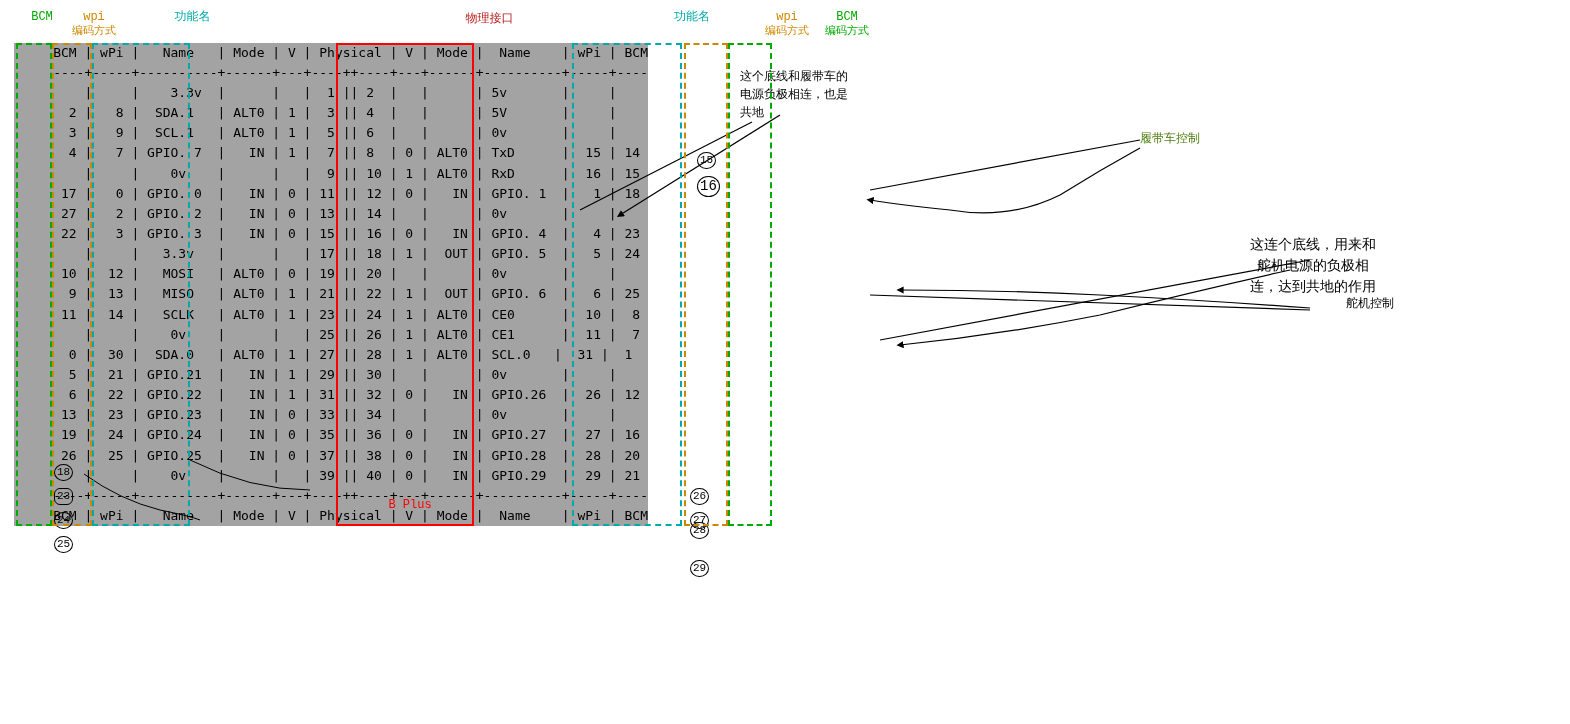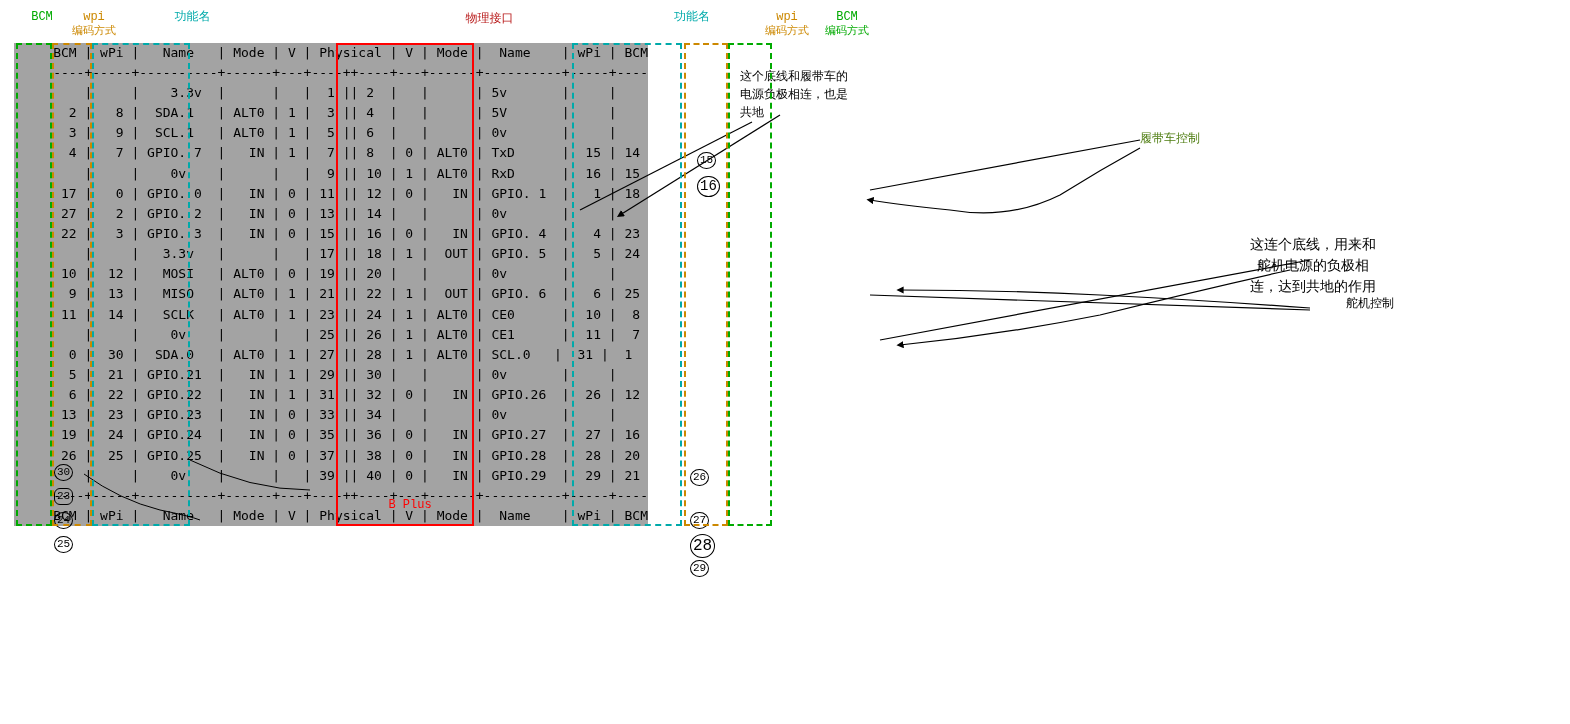--- a/index.html
+++ b/index.html
@@ -233,27 +233,27 @@
       19 |  24 | GPIO.24  |   IN | 0 | 35 || 36 | 0 |   IN | GPIO.27  |  27 | 16
       26 |  25 | GPIO.25  |   IN | 0 | 37 || 38 | 0 |   IN | GPIO.28  |  28 | 20
          |     |    0v    |      |   | 39 || 40 | 0 |   IN | GPIO.29  |  29 | 21
      ----+-----+----------+------+---+----++----+---+------+----------+-----+----
      BCM | wPi |   Name   | Mode | V | Physical | V | Mode |  Name    | wPi | BCM</pre>
 
       
       
       <span class="circled" style="position:absolute; top:73px; left:683px; font-size:11px;">15</span>
       <span class="circled" style="position:absolute; top:97px; left:683px; font-size:14px;">16</span>
-      <span class="circled" style="position:absolute; top:385px; left:40px; font-size:11px;">30</span>
+      <span class="circled" style="position:absolute; top:385px; left:40px; font-size:11px;">18</span>
       <span class="circled" style="position:absolute; top:409px; left:40px; font-size:11px;border-radius:6px;">23</span>
       <span class="circled" style="position:absolute; top:433px; left:40px; font-size:11px;">24</span>
       <span class="circled" style="position:absolute; top:457px; left:40px; font-size:11px;">25</span>
-      <span class="circled" style="position:absolute; top:390px; left:676px; font-size:11px;">26</span>
+      <span class="circled" style="position:absolute; top:409px; left:676px; font-size:11px;">26</span>
       <span class="circled" style="position:absolute; top:433px; left:676px; font-size:11px;">27</span>
-      <span class="circled" style="position:absolute; top:455px; left:676px; font-size:16px;">28</span>
+      <span class="circled" style="position:absolute; top:443px; left:676px; font-size:11px;">28</span>
       <span class="circled" style="position:absolute; top:481px; left:676px; font-size:11px;">29</span>
 
       
       <div style="position:absolute; bottom:14px; left:326px; width:140px; text-align:center; color:#ff0000; font-size:12px;">B Plus</div>
 
     </div>
   </div>
 
   <svg class="arrows-svg" xmlns="http://www.w3.org/2000/svg" style="position:absolute; top:0; left:0; width:1570px; height:724px; pointer-events:none; overflow:visible;">
 

